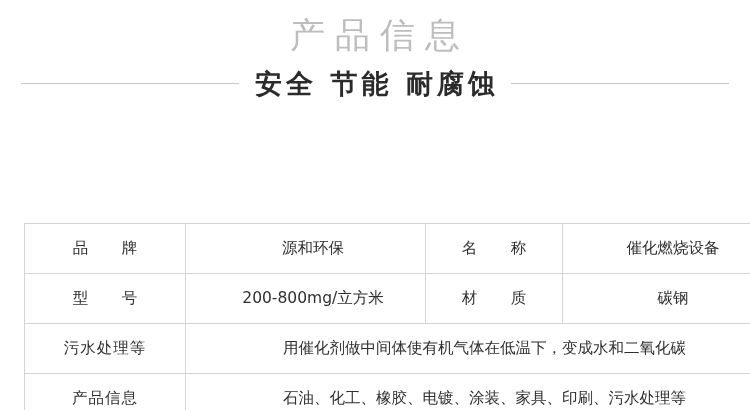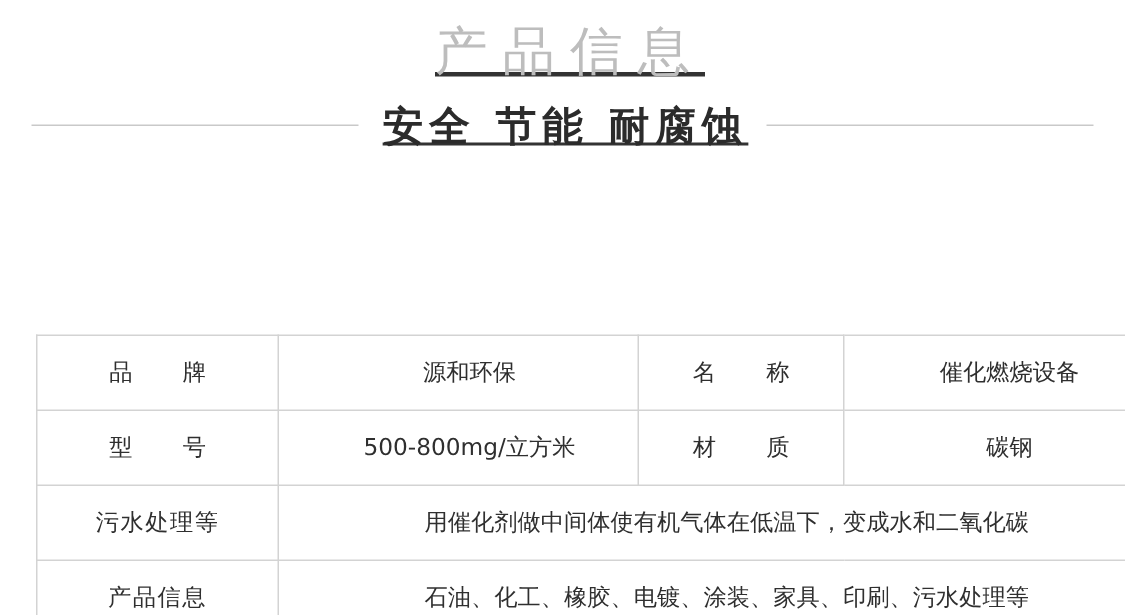--- a/index.html
+++ b/index.html
@@ -12,21 +12,20 @@
     background: #ffffff;
     font-family: "Liberation Sans", sans-serif;
     color: #333333;
     overflow: hidden;
   }
   .page {
     position: relative;
     width: 750px;
     height: 410px;
     box-sizing: border-box;
-    text-decoration: underline;
   }
 
   
   .header {
     padding-top: 14px;
     text-align: center;
   }
   .main-title {
     font-family: "DejaVu Serif", serif;
     font-size: 35px;
@@ -117,21 +116,21 @@
     <table class="spec">
       <tbody>
         <tr>
           <td class="label col-l1"><span class="spaced">品　牌</span></td>
           <td class="value col-v1">源和环保</td>
           <td class="label col-l2"><span class="spaced">名　称</span></td>
           <td class="value col-v2">催化燃烧设备</td>
         </tr>
         <tr>
           <td class="label col-l1"><span class="spaced">型　号</span></td>
-          <td class="value col-v1">500-800mg/立方米</td>
+          <td class="value col-v1">200-800mg/立方米</td>
           <td class="label col-l2"><span class="spaced">材　质</span></td>
           <td class="value col-v2">碳钢</td>
         </tr>
         <tr>
           <td class="label col-l1">污水处理等</td>
           <td class="value" colspan="3">用催化剂做中间体使有机气体在低温下，变成水和二氧化碳</td>
         </tr>
         <tr>
           <td class="label col-l1">产品信息</td>
           <td class="value" colspan="3">石油、化工、橡胶、电镀、涂装、家具、印刷、污水处理等</td>

